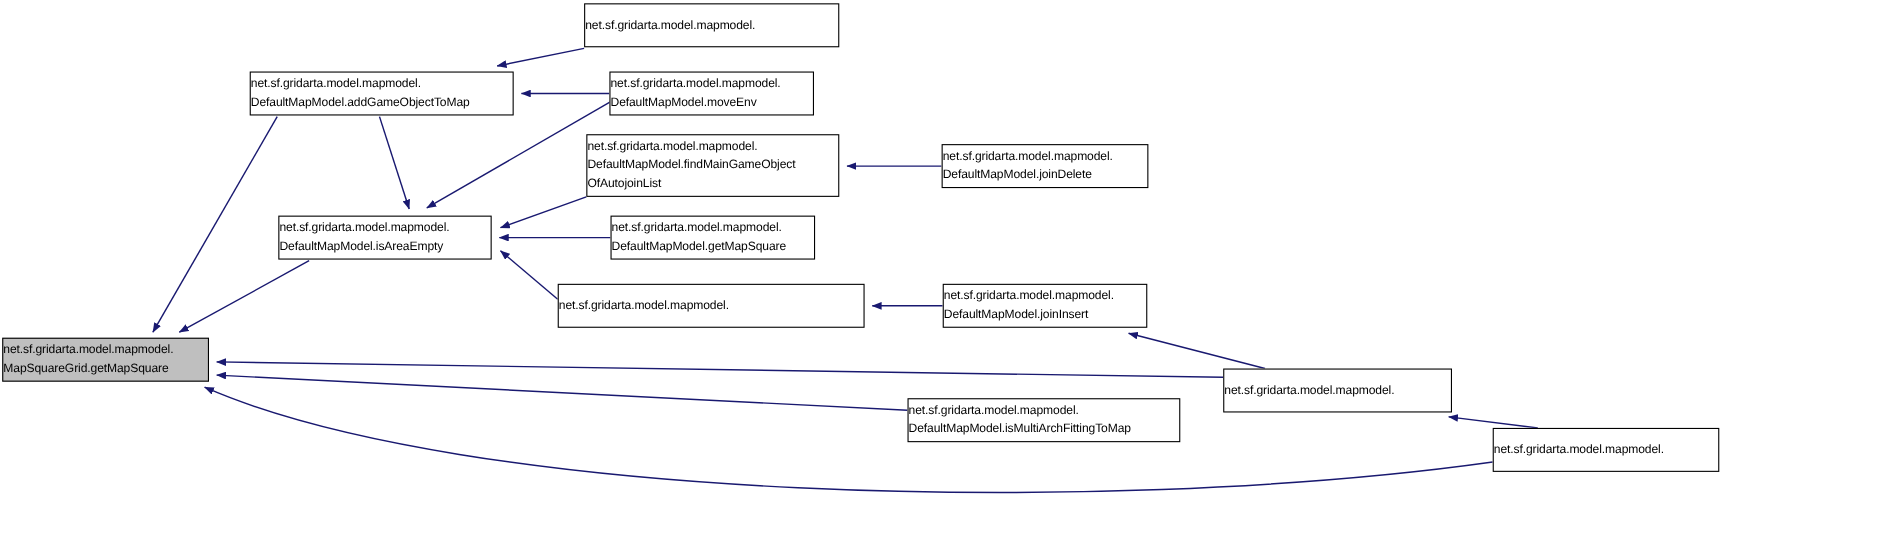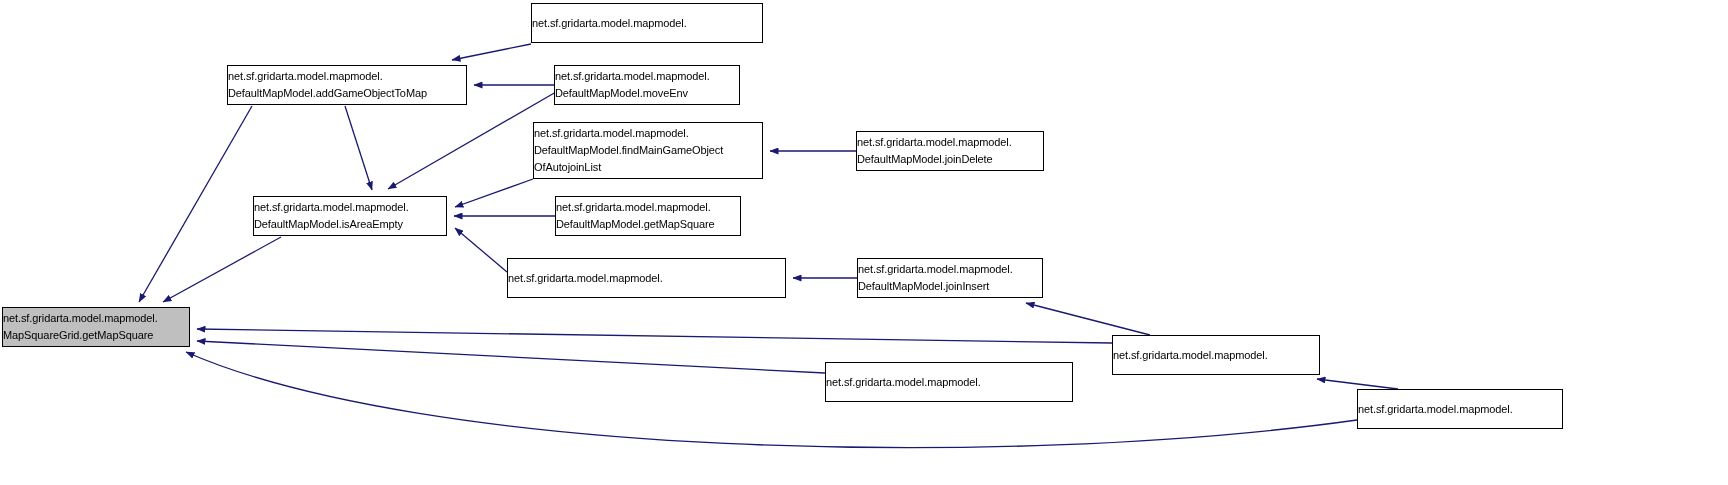--- a/index.html
+++ b/index.html
@@ -143,19 +143,20 @@
     <span class="ln">net.sf.gridarta.model.mapmodel.</span>
     <span class="ln">DefaultMapModel.joinInsert</span>
   </div>
 
   <div class="node" style="left:1112px; top:335px; width:208px; height:40px;">
     <span class="ln">net.sf.gridarta.model.mapmodel.</span>
   </div>
 
   <div class="node" style="left:825px; top:362px; width:248px; height:40px;">
     <span class="ln">net.sf.gridarta.model.mapmodel.</span>
+    <span class="ln">DefaultMapModel.isMultiArchFittingToMap</span>
   </div>
 
   <div class="node" style="left:1357px; top:389px; width:206px; height:40px;">
     <span class="ln">net.sf.gridarta.model.mapmodel.</span>
   </div>
 
 </div>
 
 </body></html>

